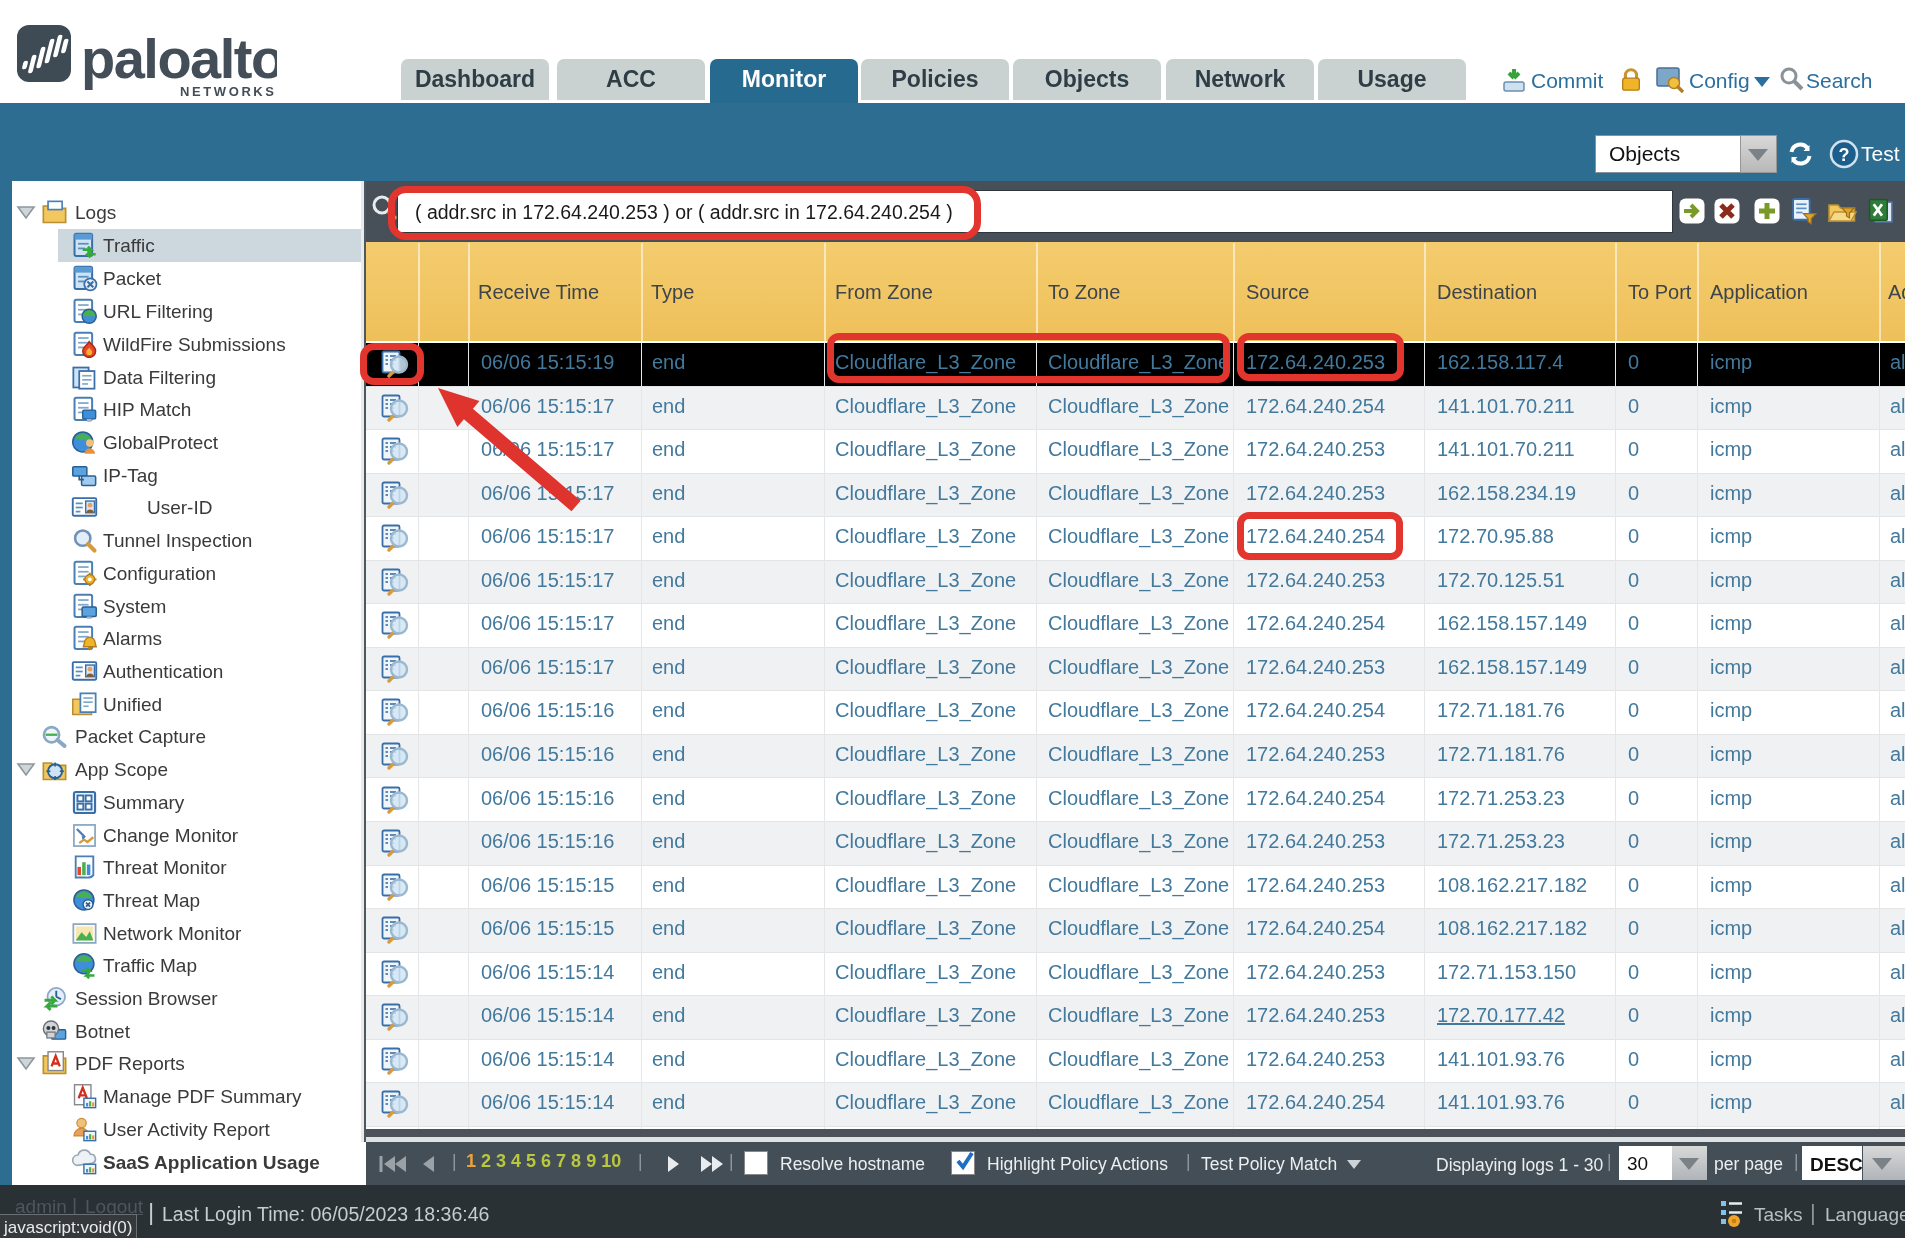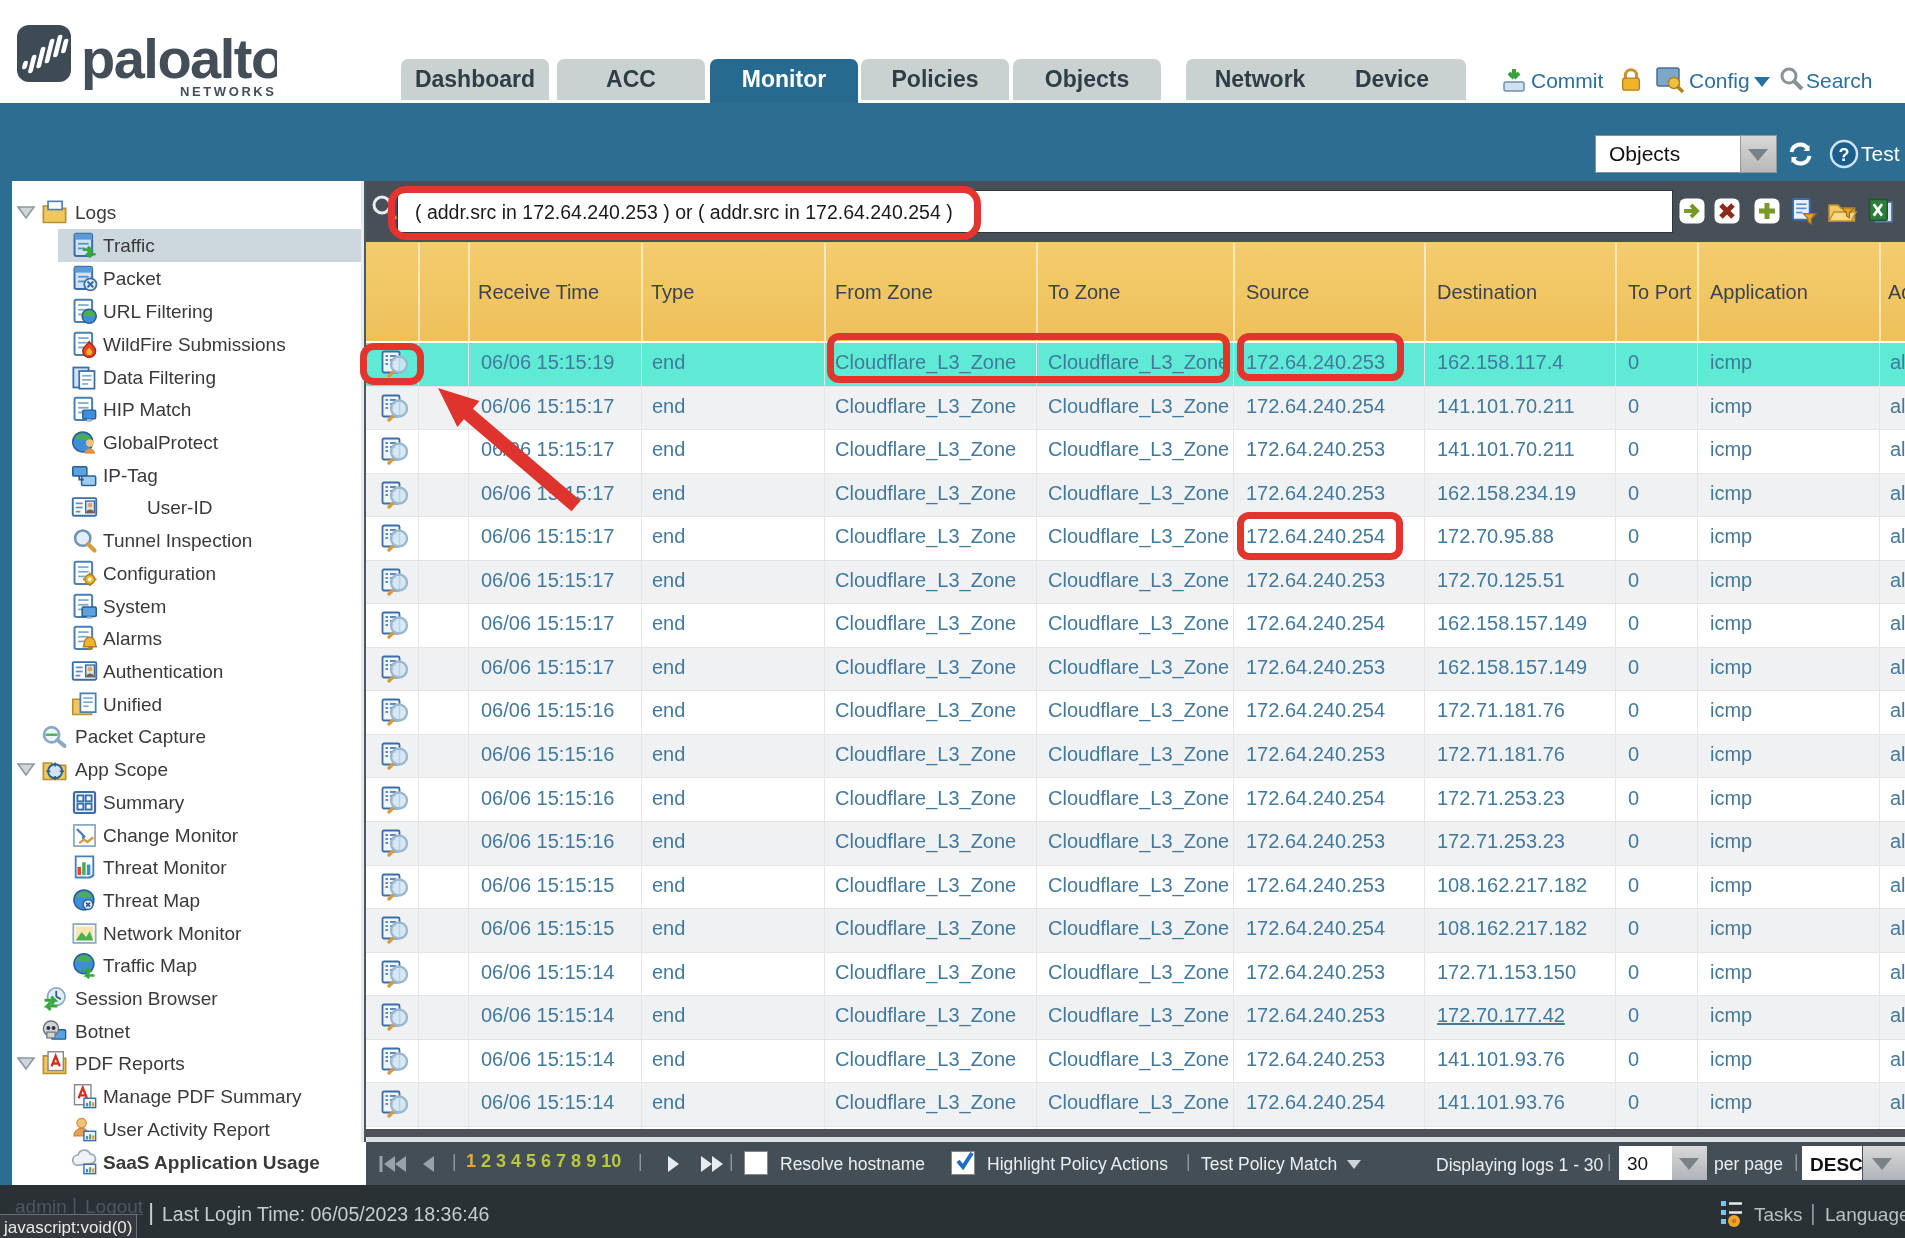--- a/index.html
+++ b/index.html
@@ -31,22 +31,22 @@
 <line x1="43" y1="16" x2="43" y2="26"></line>
 </g>
 <text x="64" y="53" font-family="Liberation Sans, sans-serif" font-size="56" font-weight="bold" fill="#434e58" letter-spacing="-1.5">paloalto</text>
 <text x="163" y="71" font-family="Liberation Sans, sans-serif" font-size="13" font-weight="bold" fill="#434e58" letter-spacing="2.6">NETWORKS®</text>
 </svg></div>
 <div class="tab" style="left:401px;">Dashboard</div>
 <div class="tab" style="left:557px;">ACC</div>
 <div class="tab act" style="left:710px;">Monitor</div>
 <div class="tab" style="left:861px;">Policies</div>
 <div class="tab" style="left:1013px;">Objects</div>
-<div class="tab" style="left:1166px;margin-left:20px;">Network</div>
-<div class="tab" style="left:1318px;">Device</div>
+<div class="tab" style="left:1166px;">Network</div>
+<div class="tab" style="left:1318px;">Usage</div>
 <div class="ab" style="left:1500px;top:66px;">
 <svg width="28" height="28" viewBox="0 0 28 28">
 <rect x="4" y="16" width="20" height="9" rx="2" fill="#cfe0ef" stroke="#6b8faf" stroke-width="1.5"></rect>
 <path d="M14 3 v9 M14 12 l-5-5 M14 12 l5-5" stroke="#3aa23a" stroke-width="4" fill="none"></path>
 </svg></div>
 <div class="hlink" style="left:1531px;">Commit</div>
 <div class="ab" style="left:1618px;top:66px;">
 <svg width="26" height="28" viewBox="0 0 28 30">
 <path d="M8 14 v-4 a6 6 0 0 1 12 0 v4" fill="none" stroke="#c9952c" stroke-width="3.4"></path>
 <rect x="5" y="13" width="18" height="13" rx="2.5" fill="#f0b429" stroke="#b67d1b" stroke-width="1.4"></rect>
@@ -420,21 +420,21 @@
 <div class="hdr" style="left:478px;">Receive Time</div>
 <div class="hdr" style="left:651px;">Type</div>
 <div class="hdr" style="left:835px;">From Zone</div>
 <div class="hdr" style="left:1048px;">To Zone</div>
 <div class="hdr" style="left:1246px;">Source</div>
 <div class="hdr" style="left:1437px;">Destination</div>
 <div class="hdr" style="left:1628px;">To Port</div>
 <div class="hdr" style="left:1710px;">Application</div>
 <div class="hdr" style="left:1888px;">Ad</div>
 <div class="ab" style="left:366px;top:343.0px;width:1539px;height:786.9px;background:#fff;overflow:hidden;" id="rows">
-<div style="position:absolute;left:0;top:0.0px;width:1539px;height:43.55px;background:#5eead4;border-bottom:1px solid #e2e4e6;box-sizing:border-box;">
+<div style="position:absolute;left:0;top:0.0px;width:1539px;height:43.55px;background:#000000;border-bottom:1px solid #e2e4e6;box-sizing:border-box;">
 <div class="ab" style="left:15px;top:7px;"><svg width="30" height="28" viewBox="0 0 30 28">
           <rect x="1.5" y="1.5" width="17" height="21" rx="1.5" fill="#eef5fb" stroke="#3a6ea8" stroke-width="1.8"></rect>
           <g stroke="#3a6ea8" stroke-width="1.6">
             <line x1="4.5" y1="6" x2="7" y2="6"></line>
             <line x1="9" y1="6" x2="15" y2="6"></line>
             <line x1="4.5" y1="10" x2="7" y2="10"></line>
             <line x1="9" y1="10" x2="15" y2="10"></line>
             <line x1="4.5" y1="14" x2="7" y2="14"></line>
             <line x1="9" y1="14" x2="13" y2="14"></line>
           </g>

